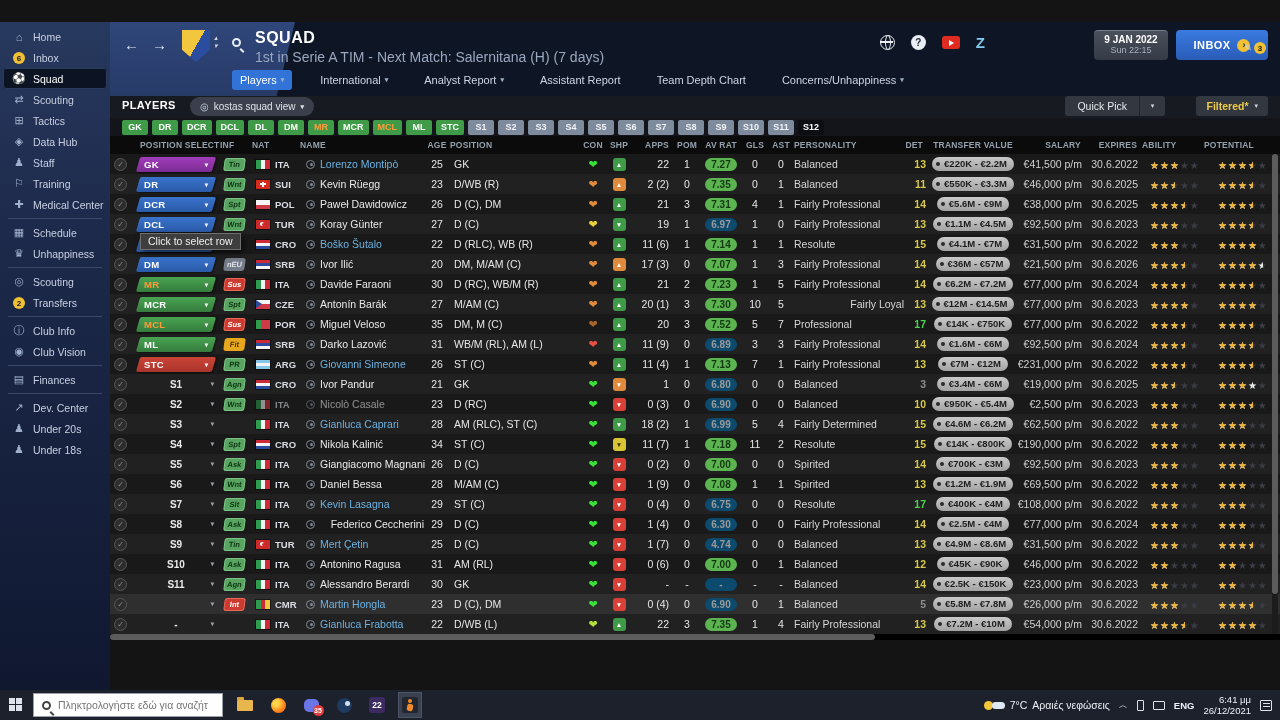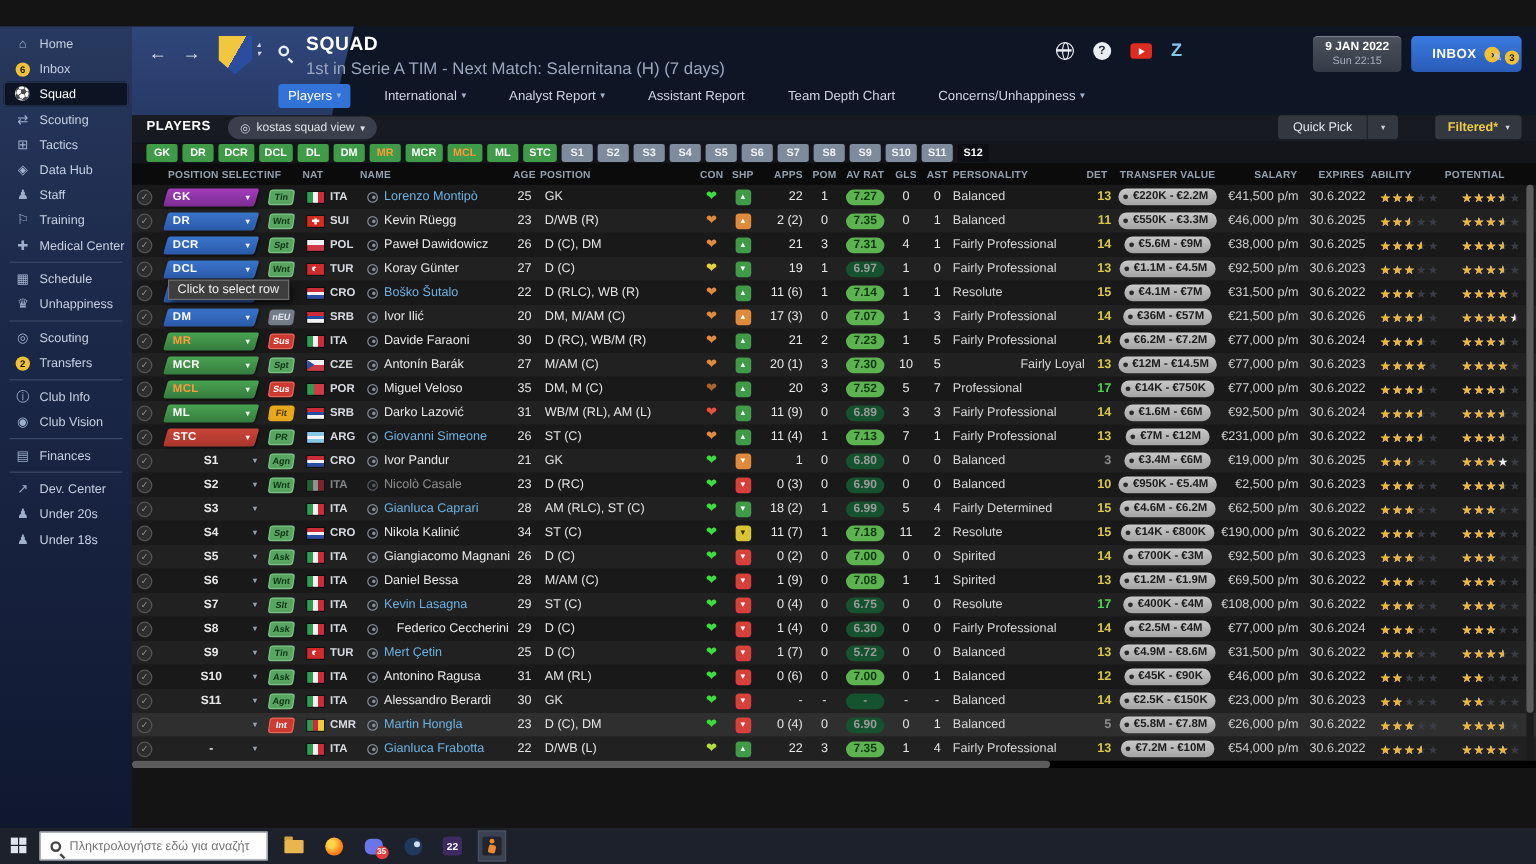--- a/index.html
+++ b/index.html
@@ -136,21 +136,21 @@
   .dim{opacity:.55}
   .t-age,.t-pos,.t-apps,.t-num{font-size:10.5px;color:#e6e6e6}
   .heart{font-size:11px;line-height:1}
   .con-green{color:#3ae03a}.con-orange{color:#e08a3c}.con-brown{color:#a8642e}
   .con-yellow{color:#e8d23c}.con-red{color:#e85040}.con-lime{color:#b2e03a}
   .shp{width:13px;height:13px;border-radius:3px;color:#fff;font-size:6.5px;display:flex;align-items:center;justify-content:center}
   .s-g{background:#3f9b47}.s-o{background:#e08a3c}.s-y{background:#d8c434;color:#3a3305}.s-r{background:#d84038}
   .rat{display:inline-block;min-width:32px;padding:0 4px;height:13px;line-height:13px;border-radius:8px;
     font-size:10px;font-weight:bold;text-align:center;margin:0 auto}
   .rat.ok{background:#5cb450;color:#123810}
-  .rat.na{background:#14532d;color:#9a9a9a}
+  .rat.na{background:#0c4a6e;color:#9a9a9a}
   .t-pers{font-size:10.5px;color:#d6d6d6}
   .det{font-size:10.5px;font-weight:bold}
   .d-y{color:#d8c84a}.d-g{color:#4cd44c}.d-n{color:#8d8d8d}
   .vtag{position:relative;display:inline-block;height:14px;line-height:14px;border-radius:8px;margin:0 auto;
     background:linear-gradient(#c9c9c9,#a3a3a3);color:#1c1c1c;font-size:9.5px;font-weight:bold;padding:0 7px 0 12px}
   .vtag::before{content:"";position:absolute;left:4px;top:5px;width:4px;height:4px;border-radius:50%;background:#2a2a2a}
   .t-sal,.t-exp{font-size:10.5px;color:#d0d0d0}
   .stars{position:relative;display:inline-block;font-size:10px;line-height:1;letter-spacing:1px;color:#3a3d45;white-space:nowrap}
   .stars .w,.stars .f{position:absolute;left:0;top:0;overflow:hidden;white-space:nowrap}
   .stars .w{color:#ececec}.stars .f{color:#f0b32e}
@@ -1783,21 +1783,21 @@
         <span class="cell" style="width:26px;justify-content:center">
           <span class="shp s-r">▼</span>
         </span>
         <span class="cell" style="width:42px;justify-content:flex-end">
           <span class="t-apps" style="padding-right:5px">1 (7)</span>
         </span>
         <span class="cell" style="width:26px;justify-content:center">
           <span class="t-num">0</span>
         </span>
         <span class="cell" style="width:42px;justify-content:center">
-          <span class="rat na">5.72</span>
+          <span class="rat na">4.74</span>
         </span>
         <span class="cell" style="width:26px;justify-content:center">
           <span class="t-num">0</span>
         </span>
         <span class="cell" style="width:26px;justify-content:center">
           <span class="t-num">0</span>
         </span>
         <span class="cell" style="width:110px;justify-content:flex-start">
           <span class="t-pers">Balanced</span>
         </span>
@@ -2134,14 +2134,31 @@
       <span class="tapp">
           <span class="ic-steam"></span>
         </span>
       <span class="tapp">
           <span class="ic-fm22">22</span>
         </span>
       <span class="tapp active">
           <span class="ic-fmrun"></span>
         </span>
     </div>
+    <div class="tray">
+      <span class="wx">
+        <span class="sun"></span>
+        <span class="cloud"></span>
+        <span>7°C</span>
+        <span>Αραιές νεφώσεις</span>
+      </span>
+      <span class="caret">︿</span>
+      <span class="tric tr-phone"></span>
+      <span class="tric tr-net"></span>
+      <span class="tr-eng">ENG</span>
+      <span class="clock">
+        <div>6:41 μμ</div>
+        <div>26/12/2021</div>
+      </span>
+      <span class="tr-notif"></span>
+    </div>
   </div>
 </div>
 
 </body></html>

